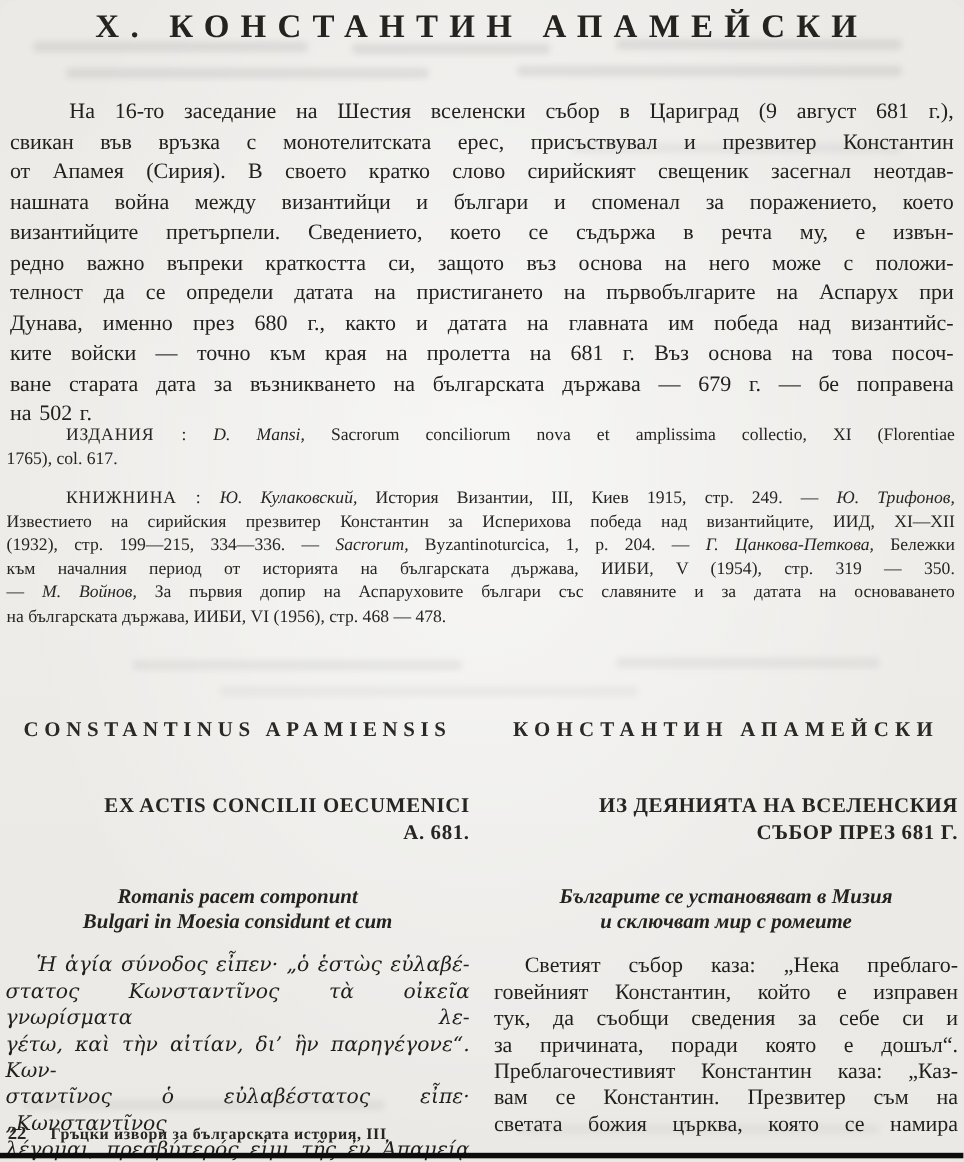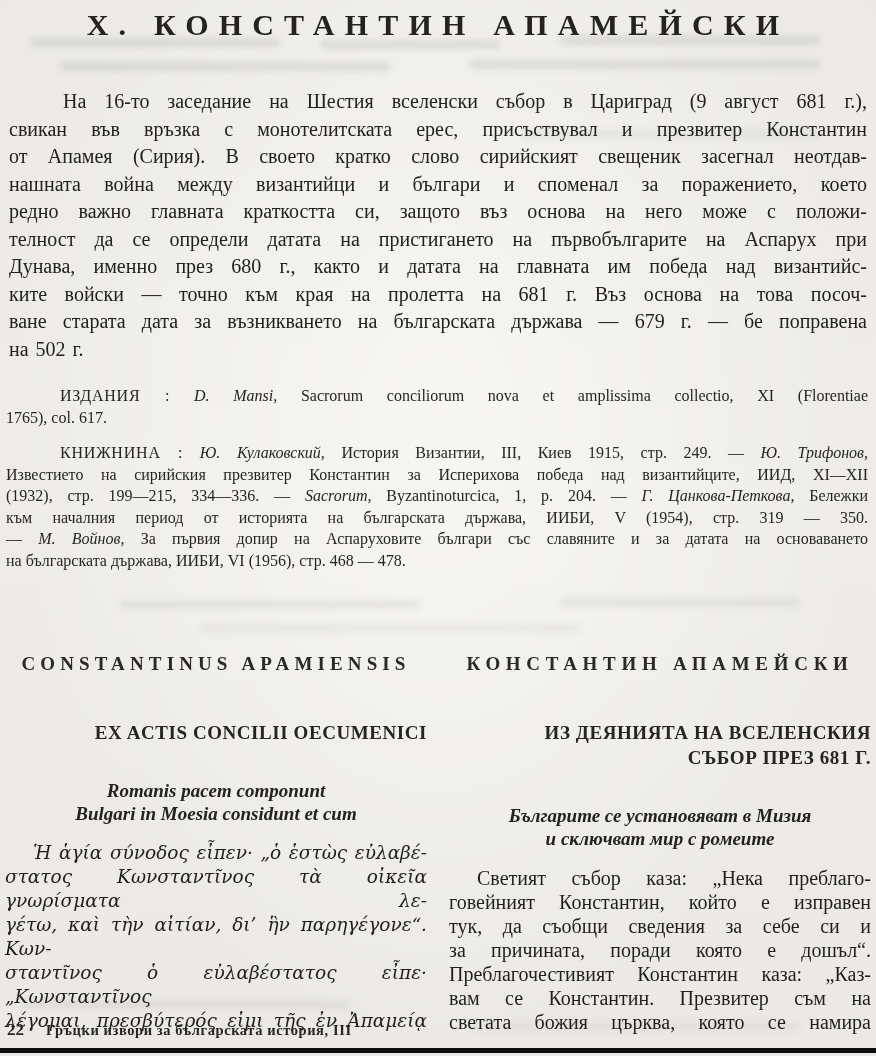--- a/index.html
+++ b/index.html
@@ -76,21 +76,22 @@
   <div class="bleed" style="top:1000px;left:20px;width:330px;opacity:.7"></div>
   <div class="bleed" style="top:1022px;left:470px;width:330px;opacity:.5"></div>
 
   <h1 class="title">X. КОНСТАНТИН АПАМЕЙСКИ</h1>
 
   <div class="intro">
     <div class="ln first">На 16-то заседание на Шестия вселенски събор в Цариград (9 август 681 г.),</div>
     <div class="ln">свикан във връзка с монотелитската ерес, присъствувал и презвитер Константин</div>
     <div class="ln">от Апамея (Сирия). В своето кратко слово сирийският свещеник засегнал неотдав-</div>
     <div class="ln">нашната война между византийци и българи и споменал за поражението, което</div>
-    <div class="ln">редно важно главната краткостта си, защото въз основа на него може с положи-</div>
+    <div class="ln">византийците претърпели. Сведението, което се съдържа в речта му, е извън-</div>
+    <div class="ln">редно важно въпреки краткостта си, защото въз основа на него може с положи-</div>
     <div class="ln">телност да се определи датата на пристигането на първобългарите на Аспарух при</div>
     <div class="ln">Дунава, именно през 680 г., както и датата на главната им победа над византийс-</div>
     <div class="ln">ките войски — точно към края на пролетта на 681 г. Въз основа на това посоч-</div>
     <div class="ln">ване старата дата за възникването на българската държава — 679 г. — бе поправена</div>
     <div class="ln last">на 502 г.</div>
   </div>
 
   <div class="small editions">
     <div class="ln">
       <span style="padding-left:54px" class="lbl">ИЗДАНИЯ :</span>
@@ -123,20 +124,21 @@
     </div>
     <div class="ln last">на българската държава, ИИБИ, VI (1956), стр. 468 — 478.</div>
   </div>
 
   <div class="columns">
 
     <div class="col leftcol">
       <div class="col-header">CONSTANTINUS APAMIENSIS</div>
       <div class="subheader">
         <div>EX ACTIS CONCILII OECUMENICI</div>
+        <div>A. 681.</div>
       </div>
       <div class="ital-heading">
         <div>Romanis pacem componunt</div>
         <div>Bulgari in Moesia considunt et cum</div>
       </div>
       <div class="body-text greek">
         <div class="ln first">Ἡ ἁγία σύνοδος εἶπεν· „ὁ ἑστὼς εὐλαβέ-</div>
         <div class="ln">στατος Κωνσταντῖνος τὰ οἰκεῖα γνωρίσματα λε-</div>
         <div class="ln">γέτω, καὶ τὴν αἰτίαν, δι’ ἣν παρηγέγονε“. Κων-</div>
         <div class="ln">σταντῖνος ὁ εὐλαβέστατος εἶπε· „Κωνσταντῖνος</div>

